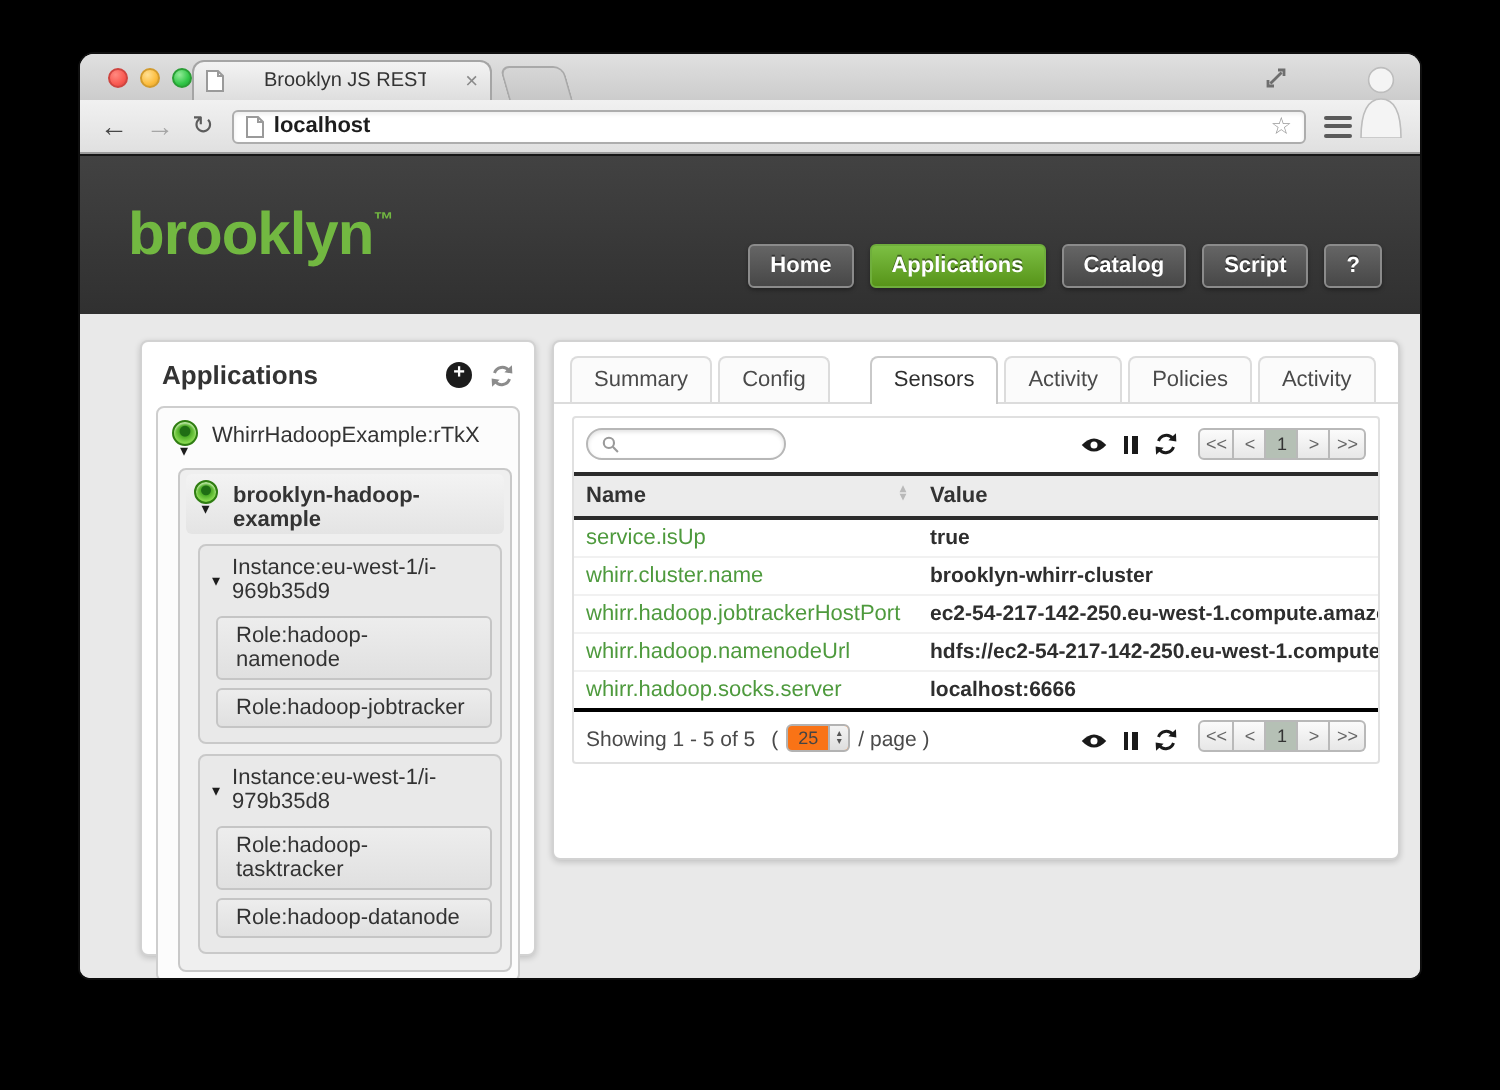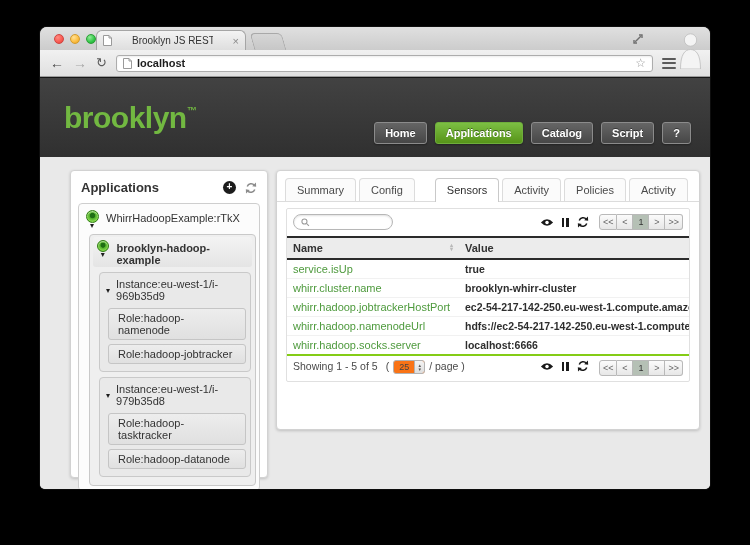--- a/index.html
+++ b/index.html
@@ -106,21 +106,21 @@
   .pbtn:last-child { border-radius:0 3px 3px 0; }
   .pbtn.cur { background:#b5c0b5; color:#333; }
   table.sensors { width:100%; border-collapse:collapse; table-layout:fixed; font-size:11px; }
   table.sensors col.cname { width:172px; }
   table.sensors th { text-align:left; font-weight:bold; color:#333; padding:4px 6px;
     border-top:2px solid #2b2b2b; border-bottom:2px solid #2b2b2b; background:#ececec; }
   .sorticon { float:right; display:flex; flex-direction:column; line-height:4px; font-size:6px; color:#b9b9b9; margin-top:1px; }
   table.sensors td { padding:3px 6px; border-top:1px solid #f1f1f1; white-space:nowrap; overflow:hidden; }
   td.n { color:#4e9a3d; }
   td.v { font-weight:bold; color:#2e2e2e; font-size:10.5px; }
-  .footrow { display:flex; align-items:flex-start; padding:4px 6px 5px; border-top:2px solid #84cc16;
+  .footrow { display:flex; align-items:flex-end; padding:4px 6px 5px; border-top:2px solid #000000;
     font-size:10.5px; color:#4a4a4a; }
   .footrow .gap { width:8px; }
   .minisel { display:flex; align-items:center; border:1px solid #b3b3b3; border-radius:3px; background:#f97316;
     height:14px; overflow:hidden; margin:0 4px; }
   .minisel .val { padding:0 5px; font-size:9px; color:#444; }
   .minisel .step { width:10px; height:14px; background:linear-gradient(#f5f5f5,#dcdcdc);
     border-left:1px solid #b3b3b3; display:flex; flex-direction:column; align-items:center;
     justify-content:center; font-size:5px; line-height:4px; color:#555; }
   svg { display:block; }
 </style>

